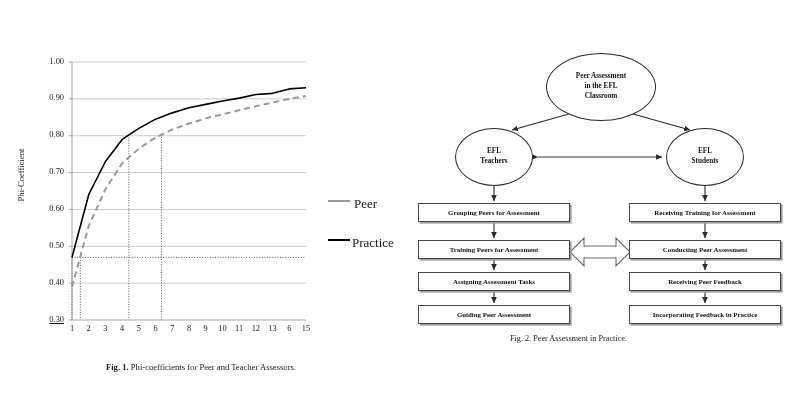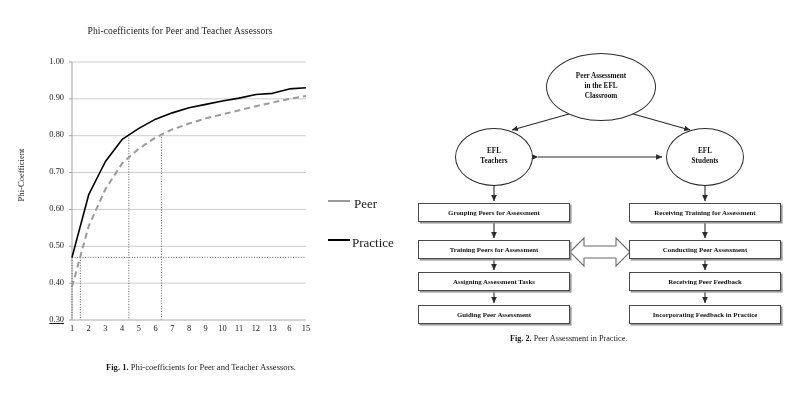--- a/index.html
+++ b/index.html
@@ -128,28 +128,27 @@
   }
   #fig2-caption {
     position: absolute;
     left: 110px;
     top: 334px;
     width: 260px;
     text-align: left;
     font-size: 8.2px;
     color: #1a1a1a;
   }
-  #fig2-caption b { font-weight: bold; }
+  #fig2-caption b { font-weight: normal; }
 </style>
 </head>
 <body>
 
 <div id="figure-1">
 
-  <div id="chart-title">Phi-coefficients for Peer and Teacher Assessors</div>
 
   <div id="y-axis-title">Phi-Coefficient</div>
 
 
   <div id="ytick-labels">
       <div class="ytick-label" style="left: 30px; top: 314.5px; text-decoration: underline;">0.30</div>
       <div class="ytick-label" style="left: 30px; top: 277.643px;">0.40</div>
       <div class="ytick-label" style="left: 30px; top: 240.786px;">0.50</div>
       <div class="ytick-label" style="left: 30px; top: 203.929px;">0.60</div>
       <div class="ytick-label" style="left: 30px; top: 167.071px;">0.70</div>

